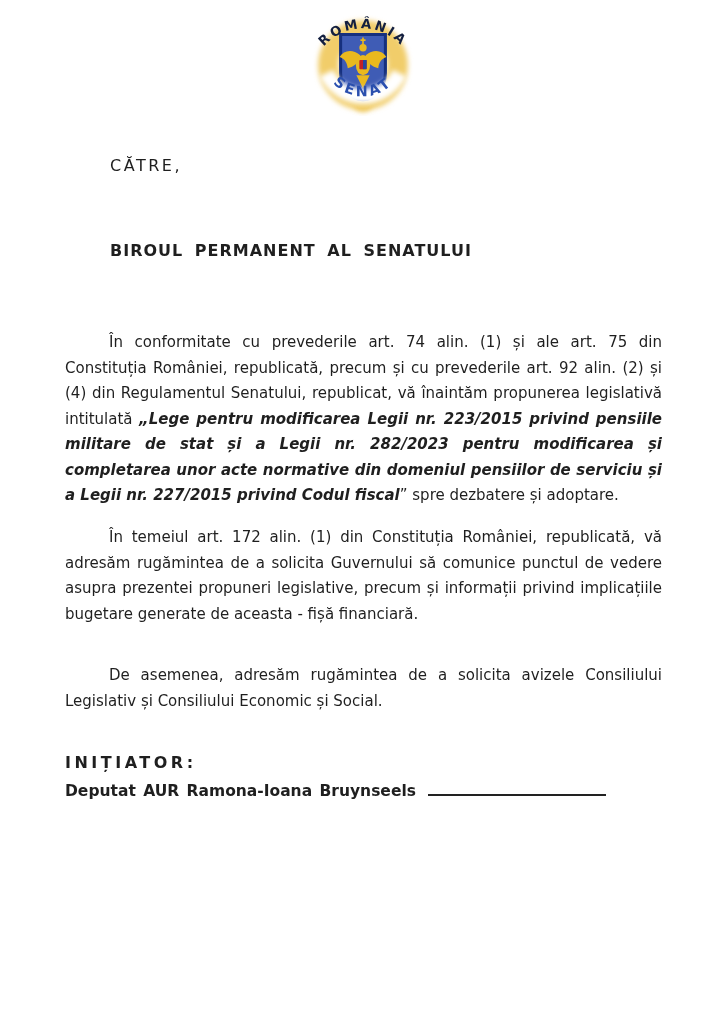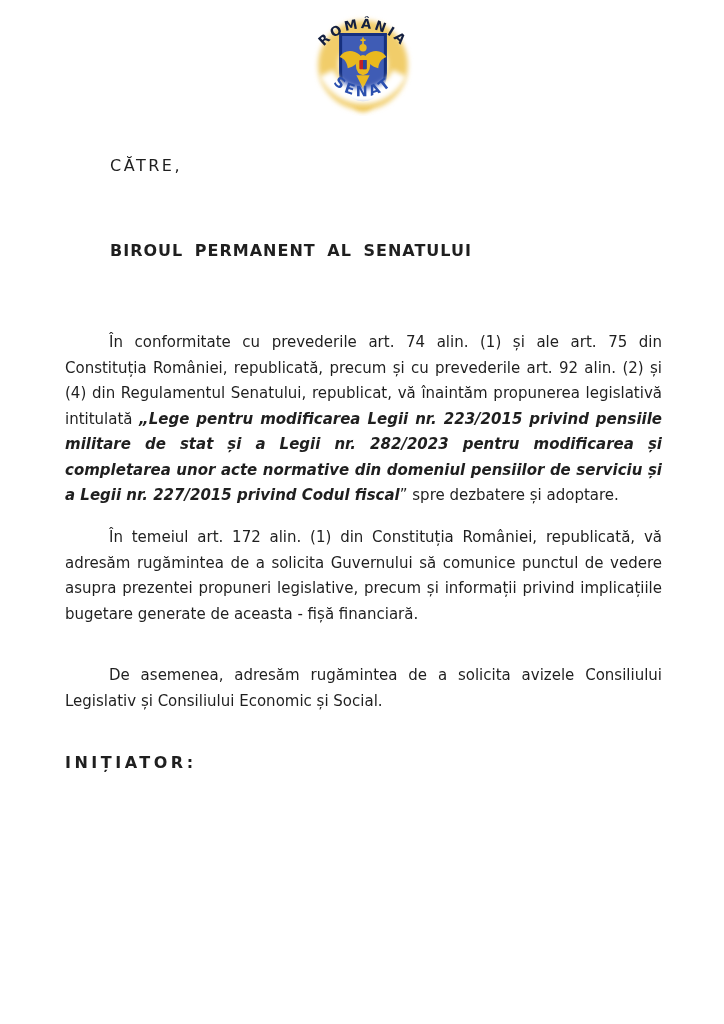--- a/index.html
+++ b/index.html
@@ -135,14 +135,15 @@
   <div class="addressee">BIROUL PERMANENT AL SENATULUI</div>
 
   <p class="para p1"><span>În conformitate cu prevederile art. 74 alin. (1) și ale art. 75 din Constituția României, republicată, precum și cu prevederile art. 92 alin. (2) și (4) din Regulamentul Senatului, republicat, vă înaintăm propunerea legislativă intitulată </span><span class="emph">„Lege pentru modificarea Legii nr. 223/2015 privind pensiile militare de stat și a Legii nr. 282/2023 pentru modificarea și completarea unor acte normative din domeniul pensiilor de serviciu și a Legii nr. 227/2015 privind Codul fiscal</span><span>” spre dezbatere și adoptare.</span></p>
 
   <p class="para p2">În temeiul art. 172 alin. (1) din Constituția României, republicată, vă adresăm rugămintea de a solicita Guvernului să comunice punctul de vedere asupra prezentei propuneri legislative, precum și informații privind implicațiile bugetare generate de aceasta - fișă financiară.</p>
 
   <p class="para p3">De asemenea, adresăm rugămintea de a solicita avizele Consiliului Legislativ și Consiliului Economic și Social.</p>
 
   <div class="initiator">INIȚIATOR:</div>
 
+  <div class="signatory-row"><span>Deputat AUR Ramona-Ioana Bruynseels</span><span class="sig-line"></span></div>
 
 </div>
 
 </body></html>

